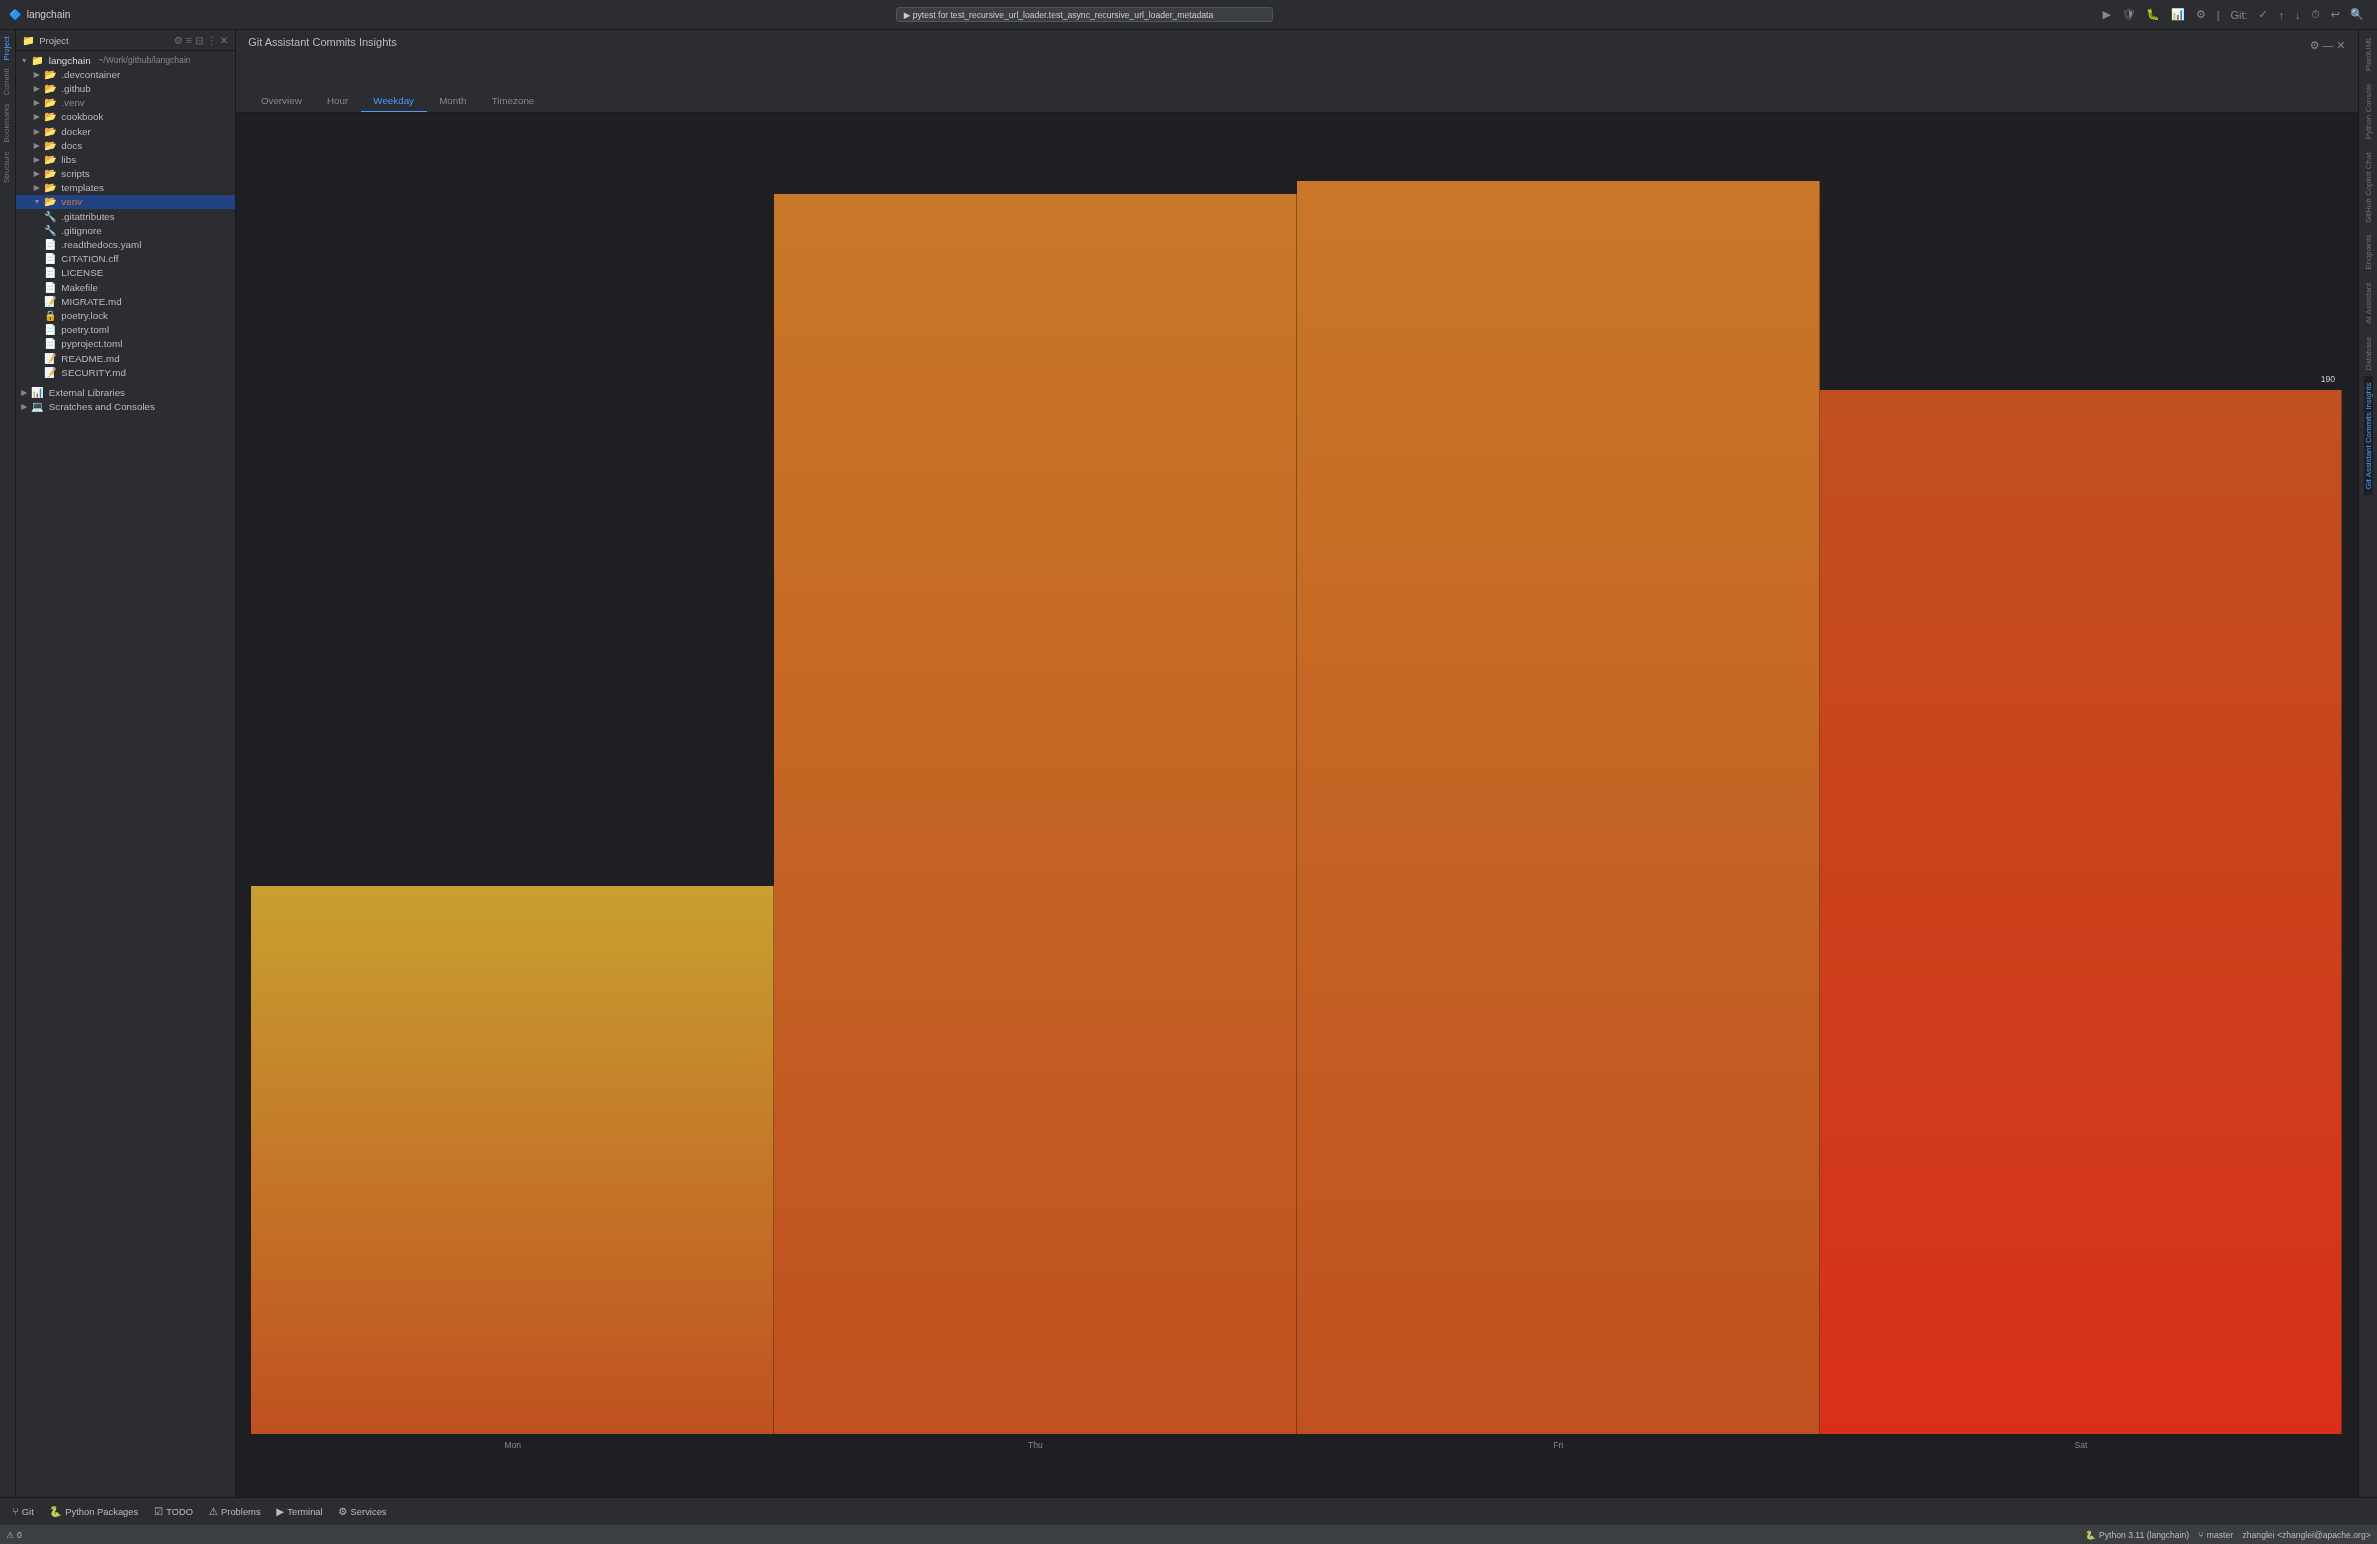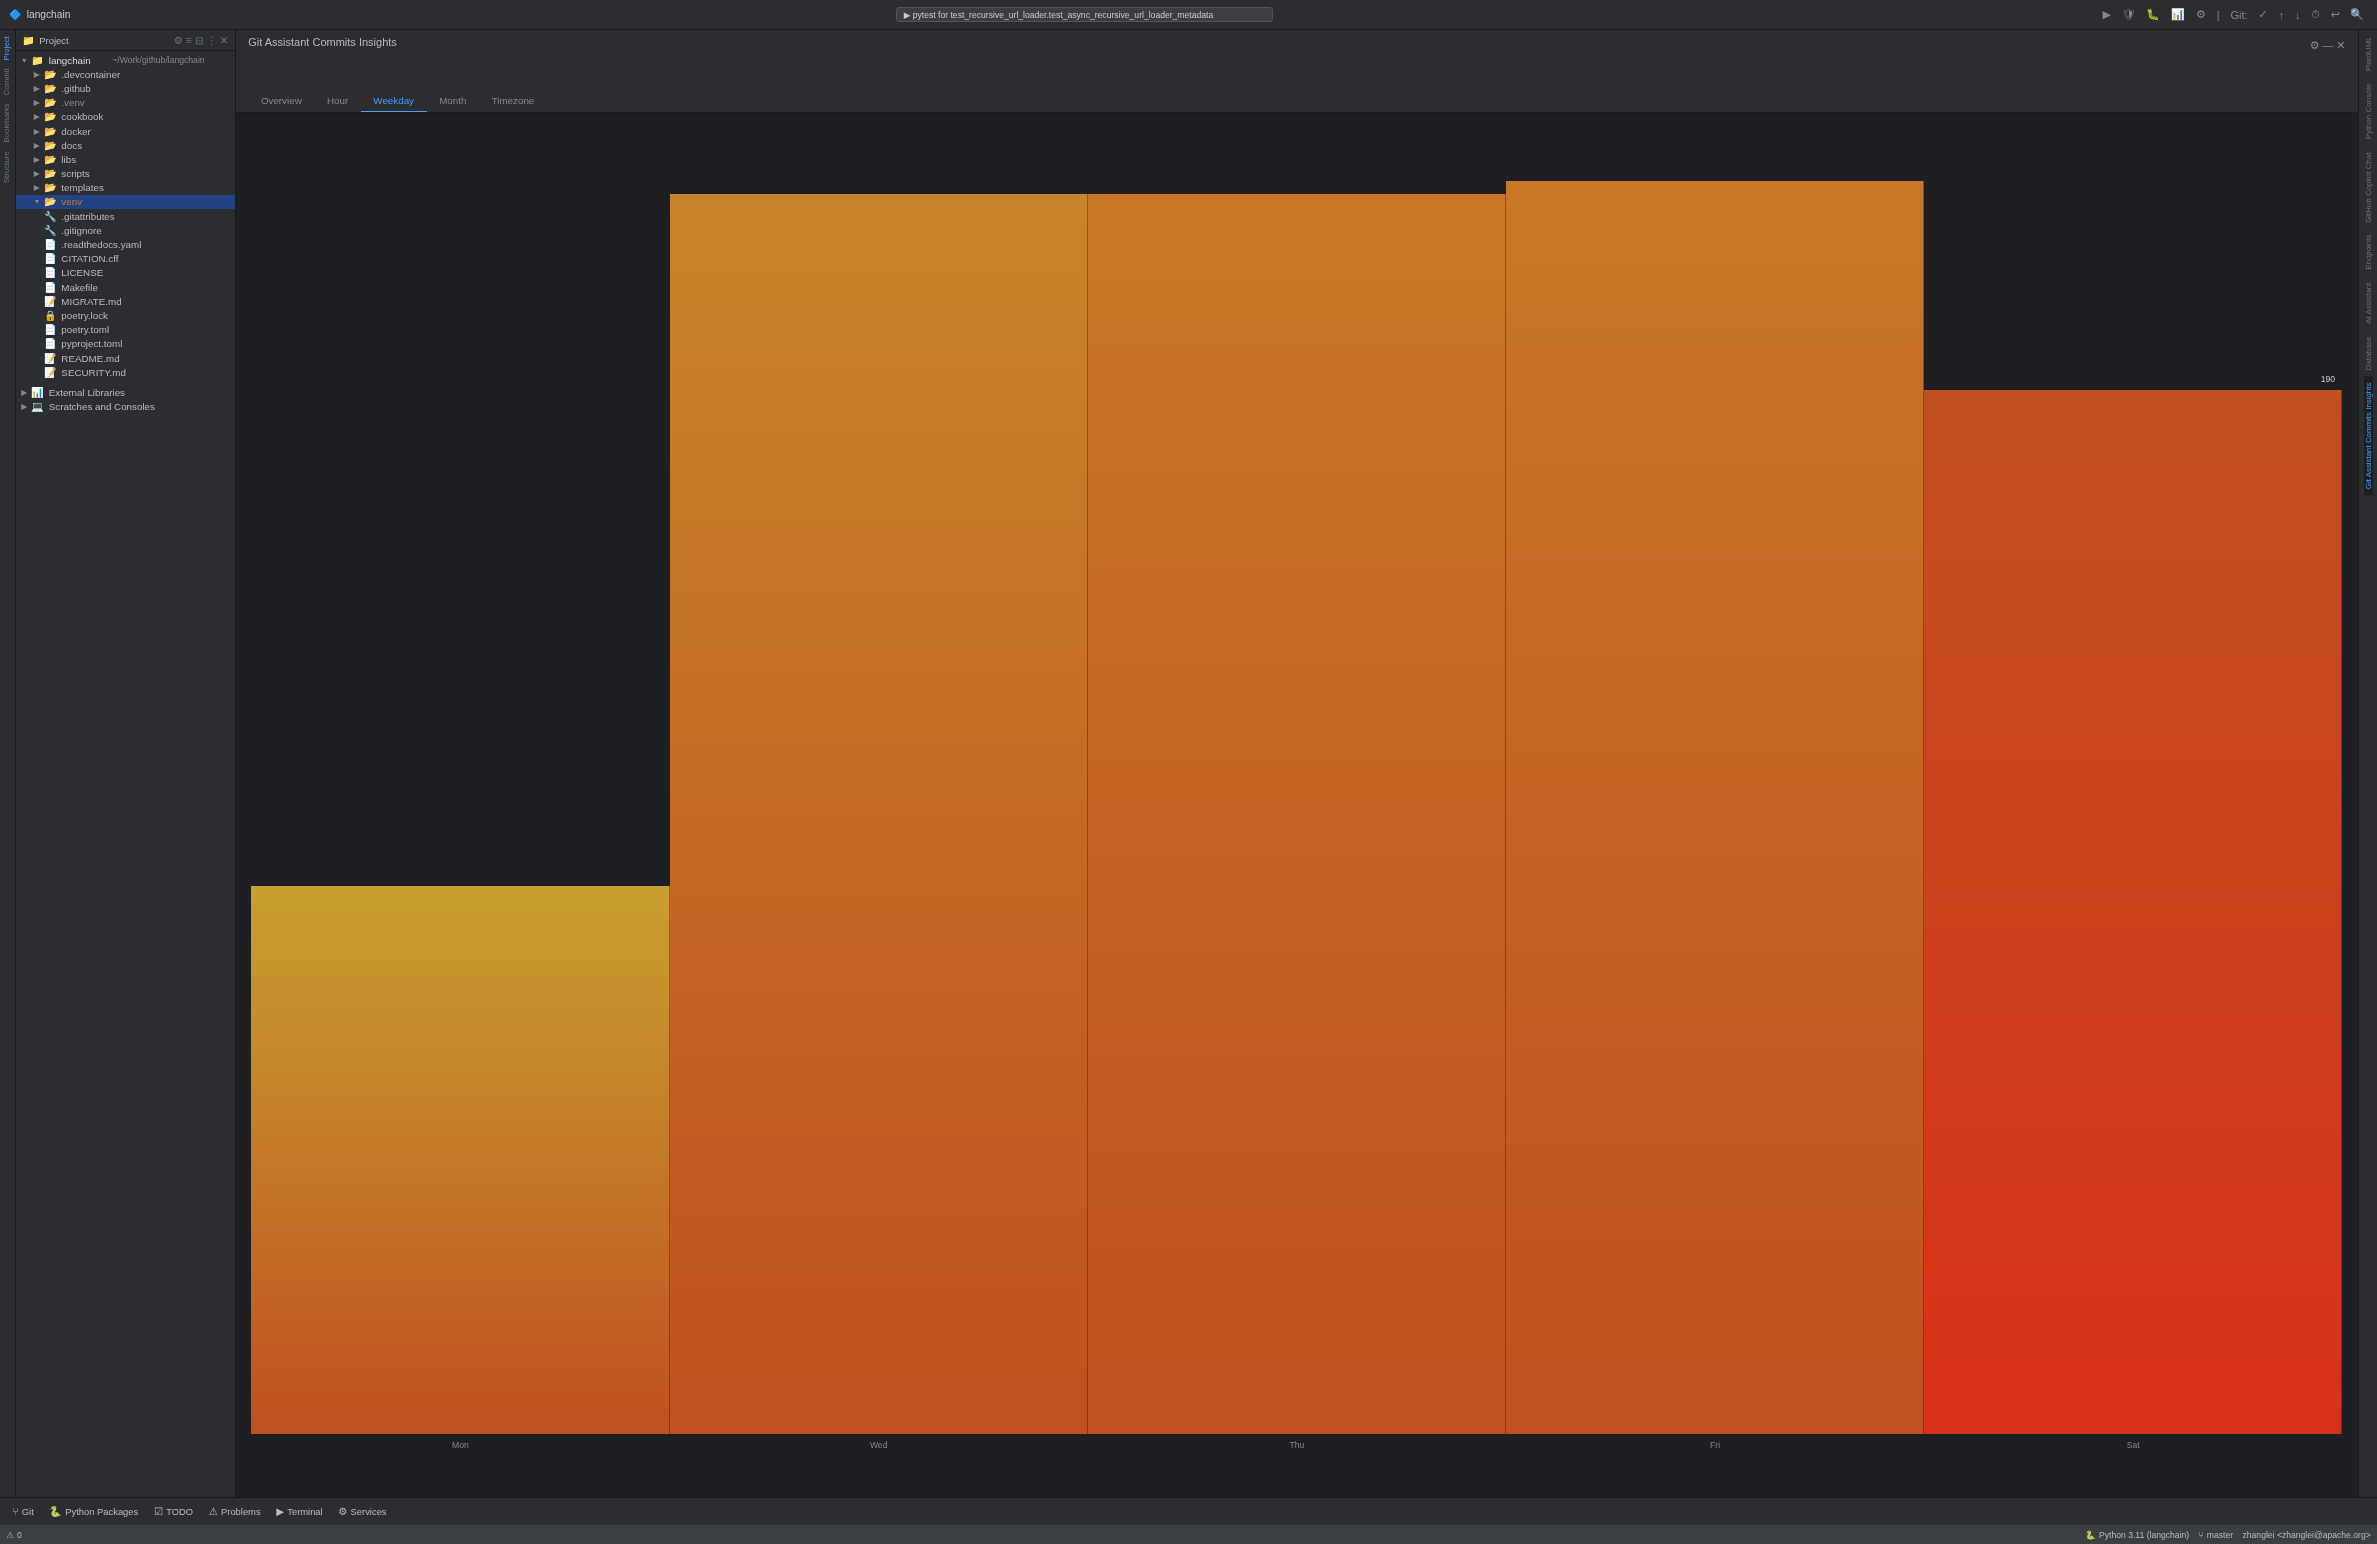--- a/index.html
+++ b/index.html
@@ -388,21 +388,21 @@
         <span class="panel-icon">✕</span>
       </div>
     </div>
 
     <div class="file-tree">
 
       <div class="tree-item">
         <span class="tree-arrow">▾</span>
         <span class="tree-icon folder-icon">📁</span>
         <span class="tree-label folder-open">langchain</span>
-        <span style="color:#888; font-size:8.6px; margin-left:20px;">~/Work/github/langchain</span>
+        <span style="color:#888; font-size:8.6px; margin-left:6px;">~/Work/github/langchain</span>
       </div>
 
       <div class="tree-item">
         <span style="width:11px"></span>
         <span class="tree-arrow">▶</span>
         <span class="tree-icon folder-icon-blue">📂</span>
         <span class="tree-label">.devcontainer</span>
       </div>
       <div class="tree-item">
         <span style="width:11px"></span>
@@ -568,26 +568,20 @@
       </div>
     </div>
 
     <div class="chart-area">
       <div class="bar-chart" id="bar-chart">
           <div class="bar-group">
             <div class="bar-wrapper">
               <div class="bar" style="height: 42%; background: linear-gradient(rgb(200, 160, 48), rgb(192, 80, 32));"></div>
             </div>
             <div class="bar-label">Mon</div>
-          </div>
-          <div class="bar-group">
-            <div class="bar-wrapper">
-              <div class="bar" style="height: 95%; background: linear-gradient(rgb(200, 132, 42), rgb(192, 80, 32));"></div>
-            </div>
-            <div class="bar-label">Wed</div>
           </div>
           <div class="bar-group">
             <div class="bar-wrapper">
               <div class="bar" style="height: 95%; background: linear-gradient(rgb(200, 120, 40), rgb(192, 80, 32));"></div>
             </div>
             <div class="bar-label">Thu</div>
           </div>
           <div class="bar-group">
             <div class="bar-wrapper">
               <div class="bar" style="height: 96%; background: linear-gradient(rgb(200, 120, 40), rgb(192, 80, 32));"></div>

